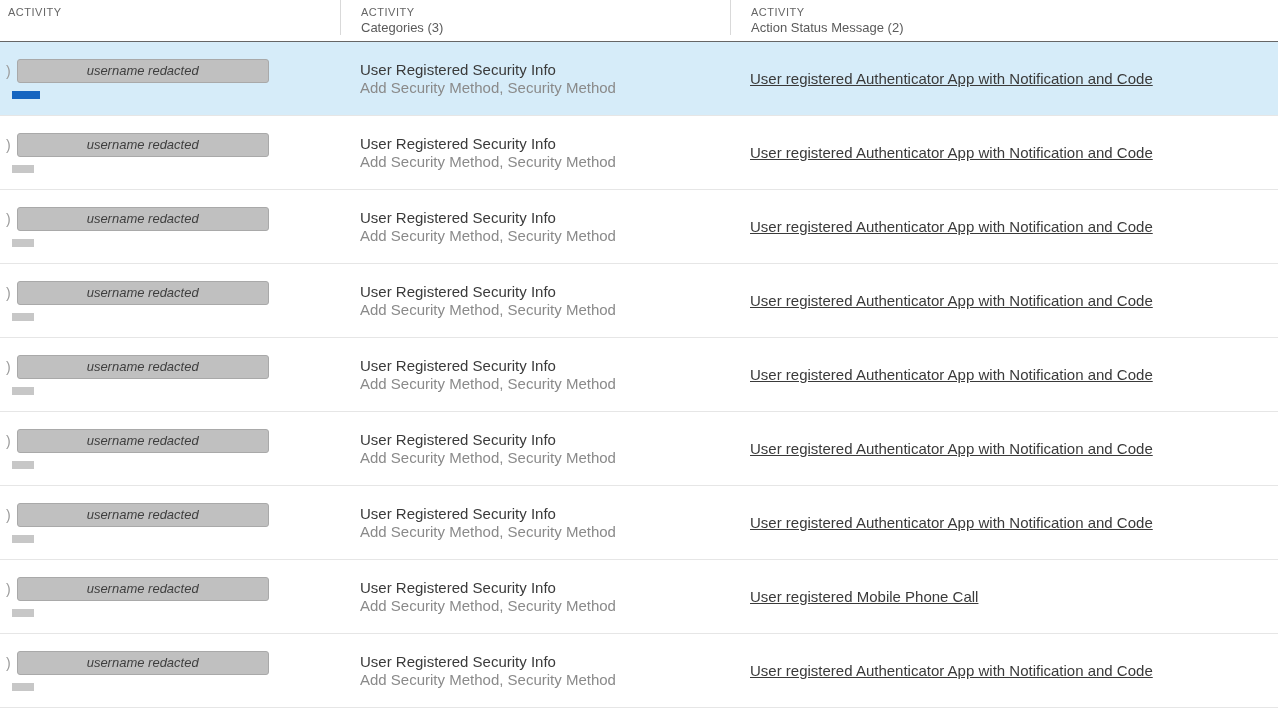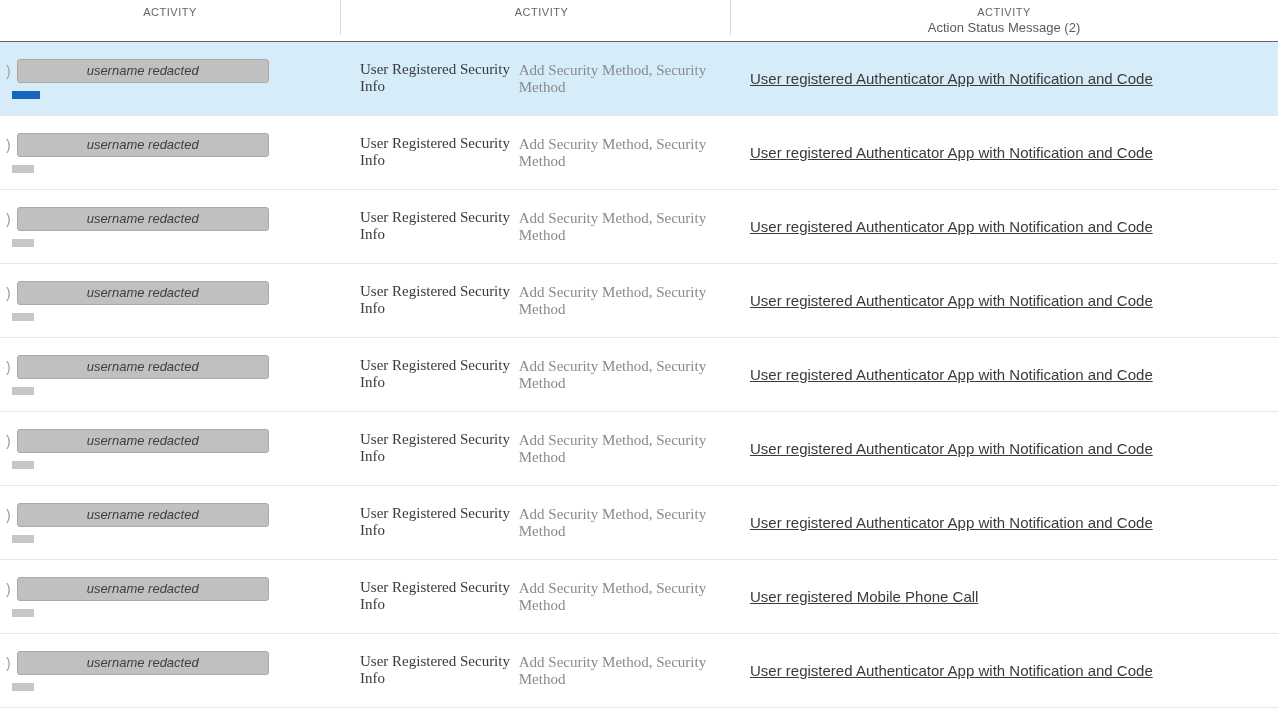--- a/index.html
+++ b/index.html
@@ -11,21 +11,20 @@
     background: #fff;
     width: 1278px;
   }
   .table {
     width: 1278px;
   }
   .thead {
     display: flex;
     border-bottom: 1px solid #666;
     padding: 0 13px 6px 0;
-    text-align: center;
   }
   .th {
     display: flex;
     flex-direction: column;
     padding: 6px 8px 0px 8px;
   }
   .th + .th {
     border-left: 1px solid #d9d9d9;
   }
   .th-label {
@@ -76,21 +75,21 @@
   }
   .bar {
     height:8px;
     background:#c7c7c7;
     margin:8px 0 0 6px;
   }
   .row.selected .bar { background:#1565c0; }
 
   .cell2 {
     width:390px; flex:none; padding-left:20px;
-    display:flex; flex-direction:row; font-family:Liberation Serif, serif;
+    display:flex; flex-direction:column; 
   }
   .cat-title {
     font-size:15px;
     color:#3a3a3a;
   }
   .cat-sub {
     font-size:15px;
     color:#8a8a8a;
     margin-top:1px;
   }
@@ -106,20 +105,21 @@
 <body>
 
 <div class="table">
 
   <div class="thead">
     <div class="th col1">
       <span class="th-label">ACTIVITY</span>
     </div>
     <div class="th col2">
       <span class="th-label">ACTIVITY</span>
+      <span class="th-sub">Categories (3)</span>
     </div>
     <div class="th col3">
       <span class="th-label">ACTIVITY</span>
       <span class="th-sub">Action Status Message (2)</span>
     </div>
   </div>
 
   <div id="rows-container">
       <div class="row selected">
         <div class="cell1">

